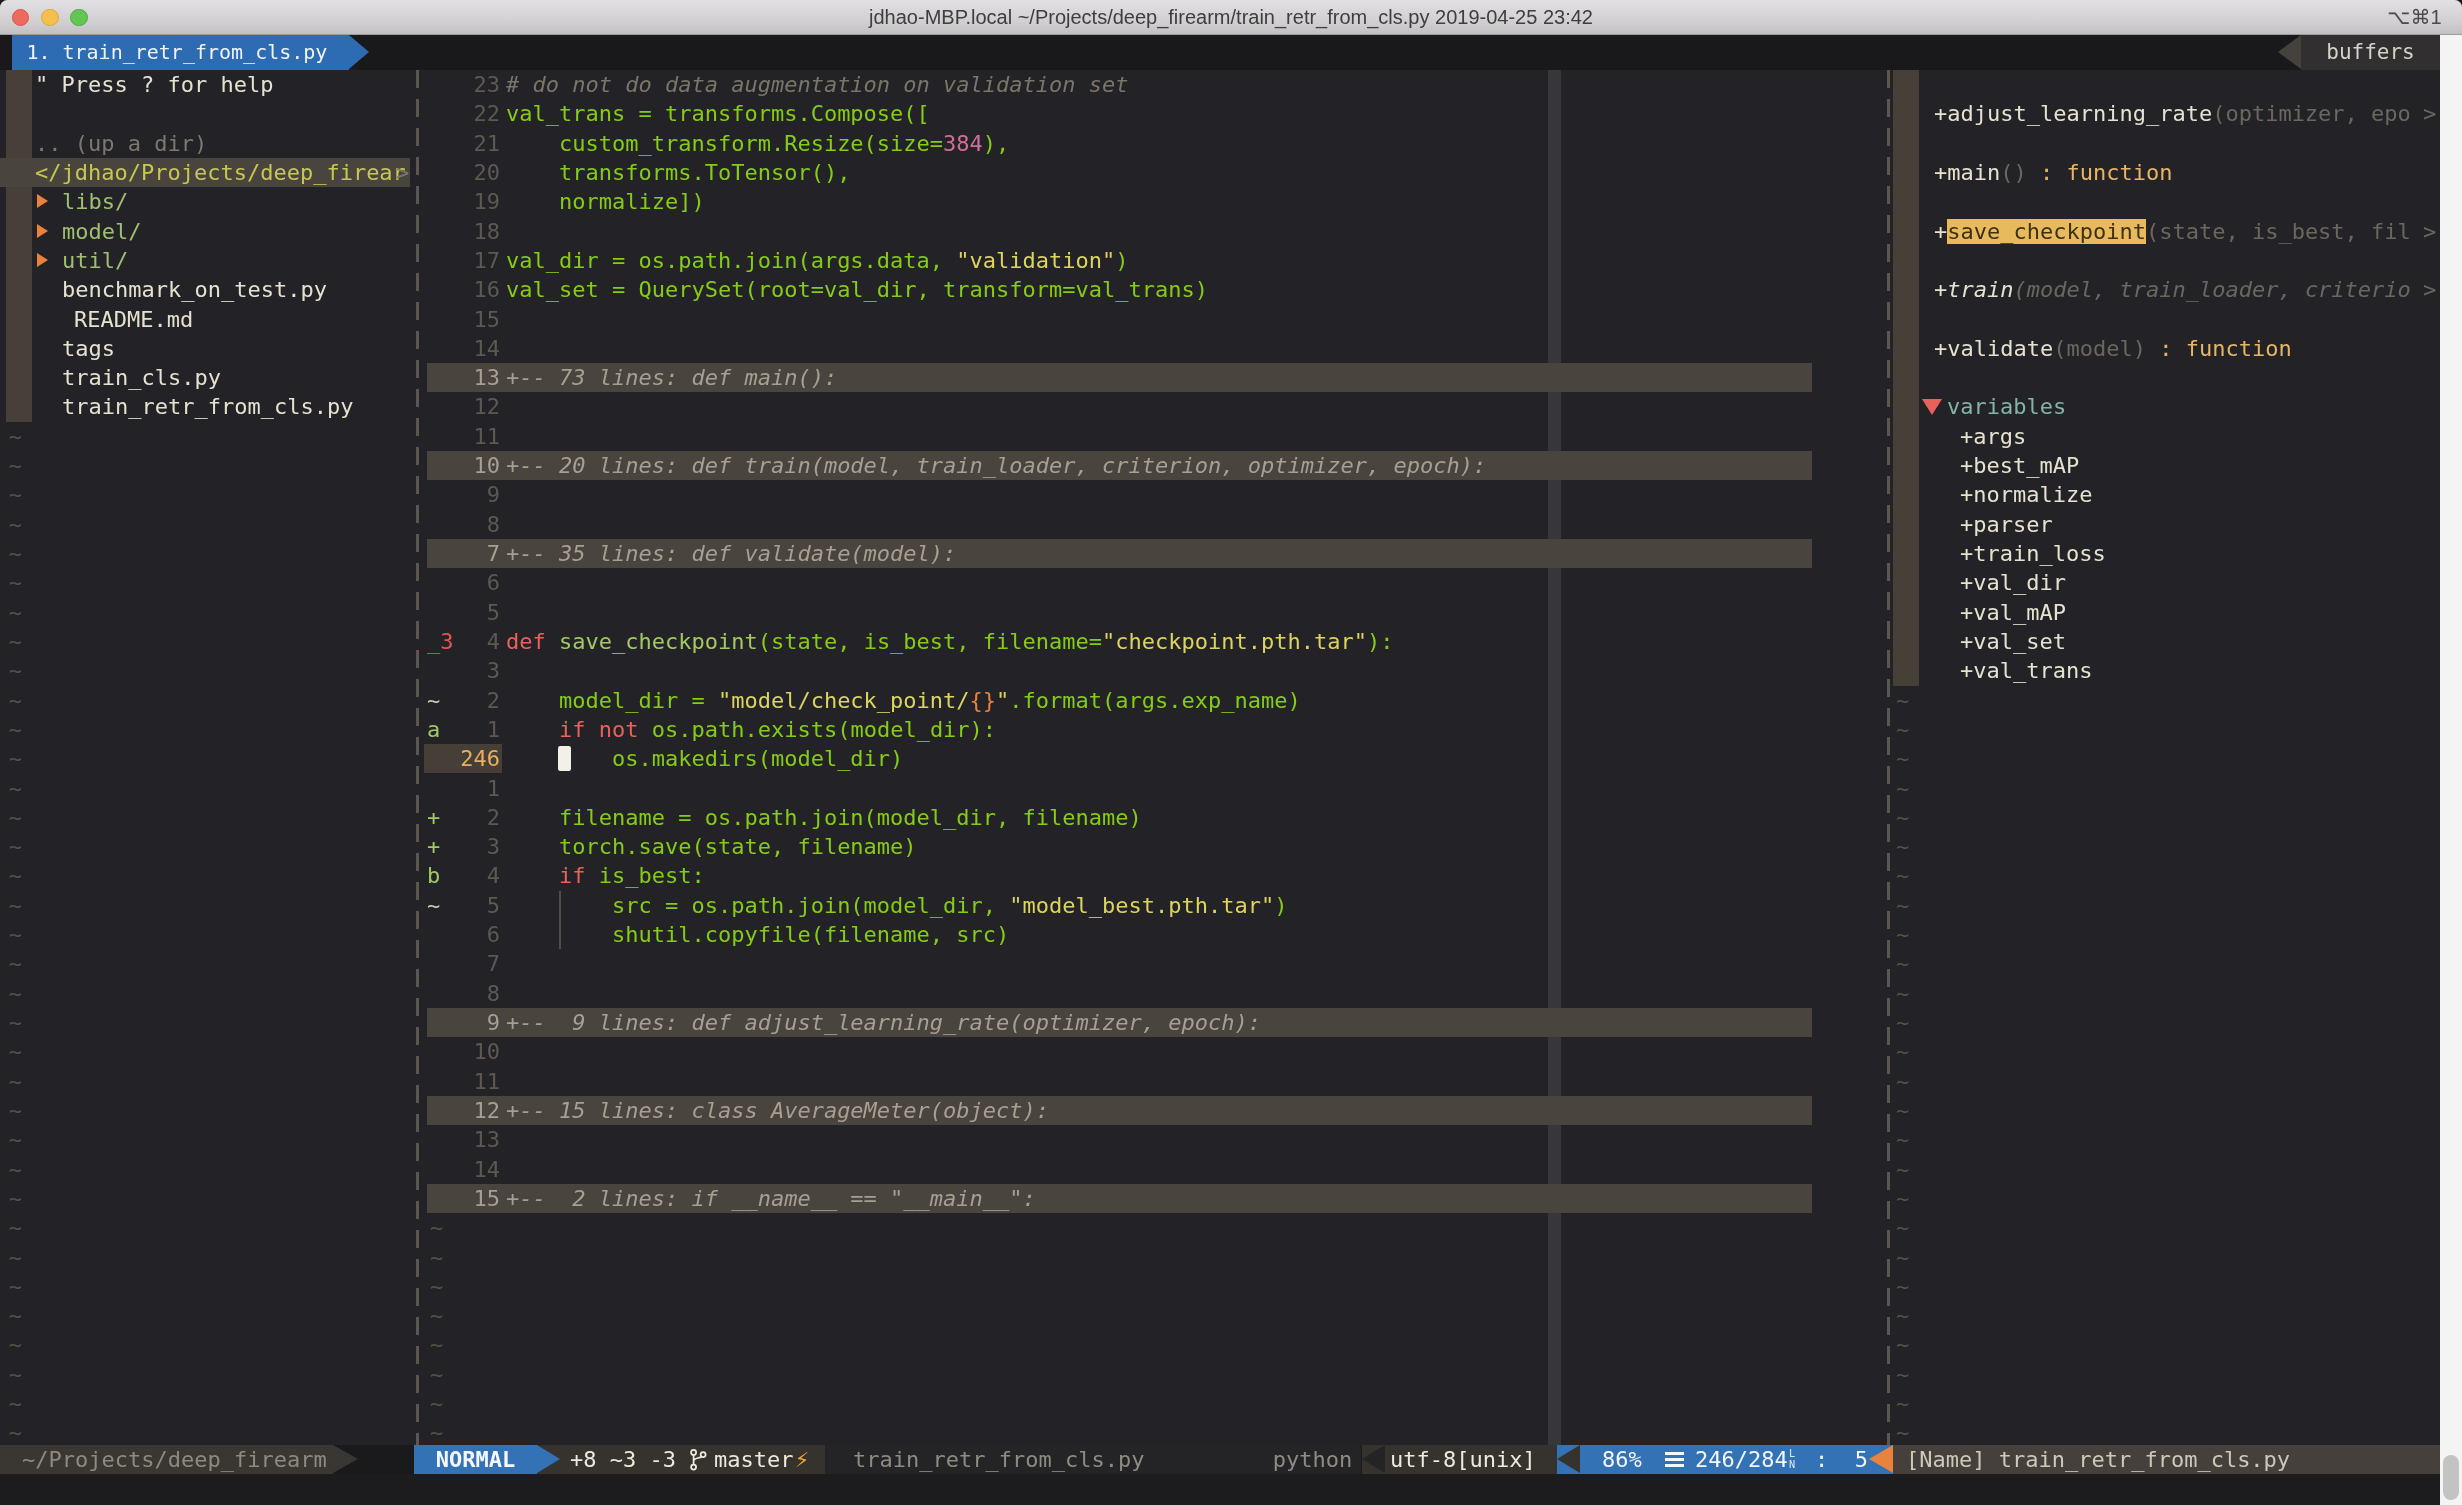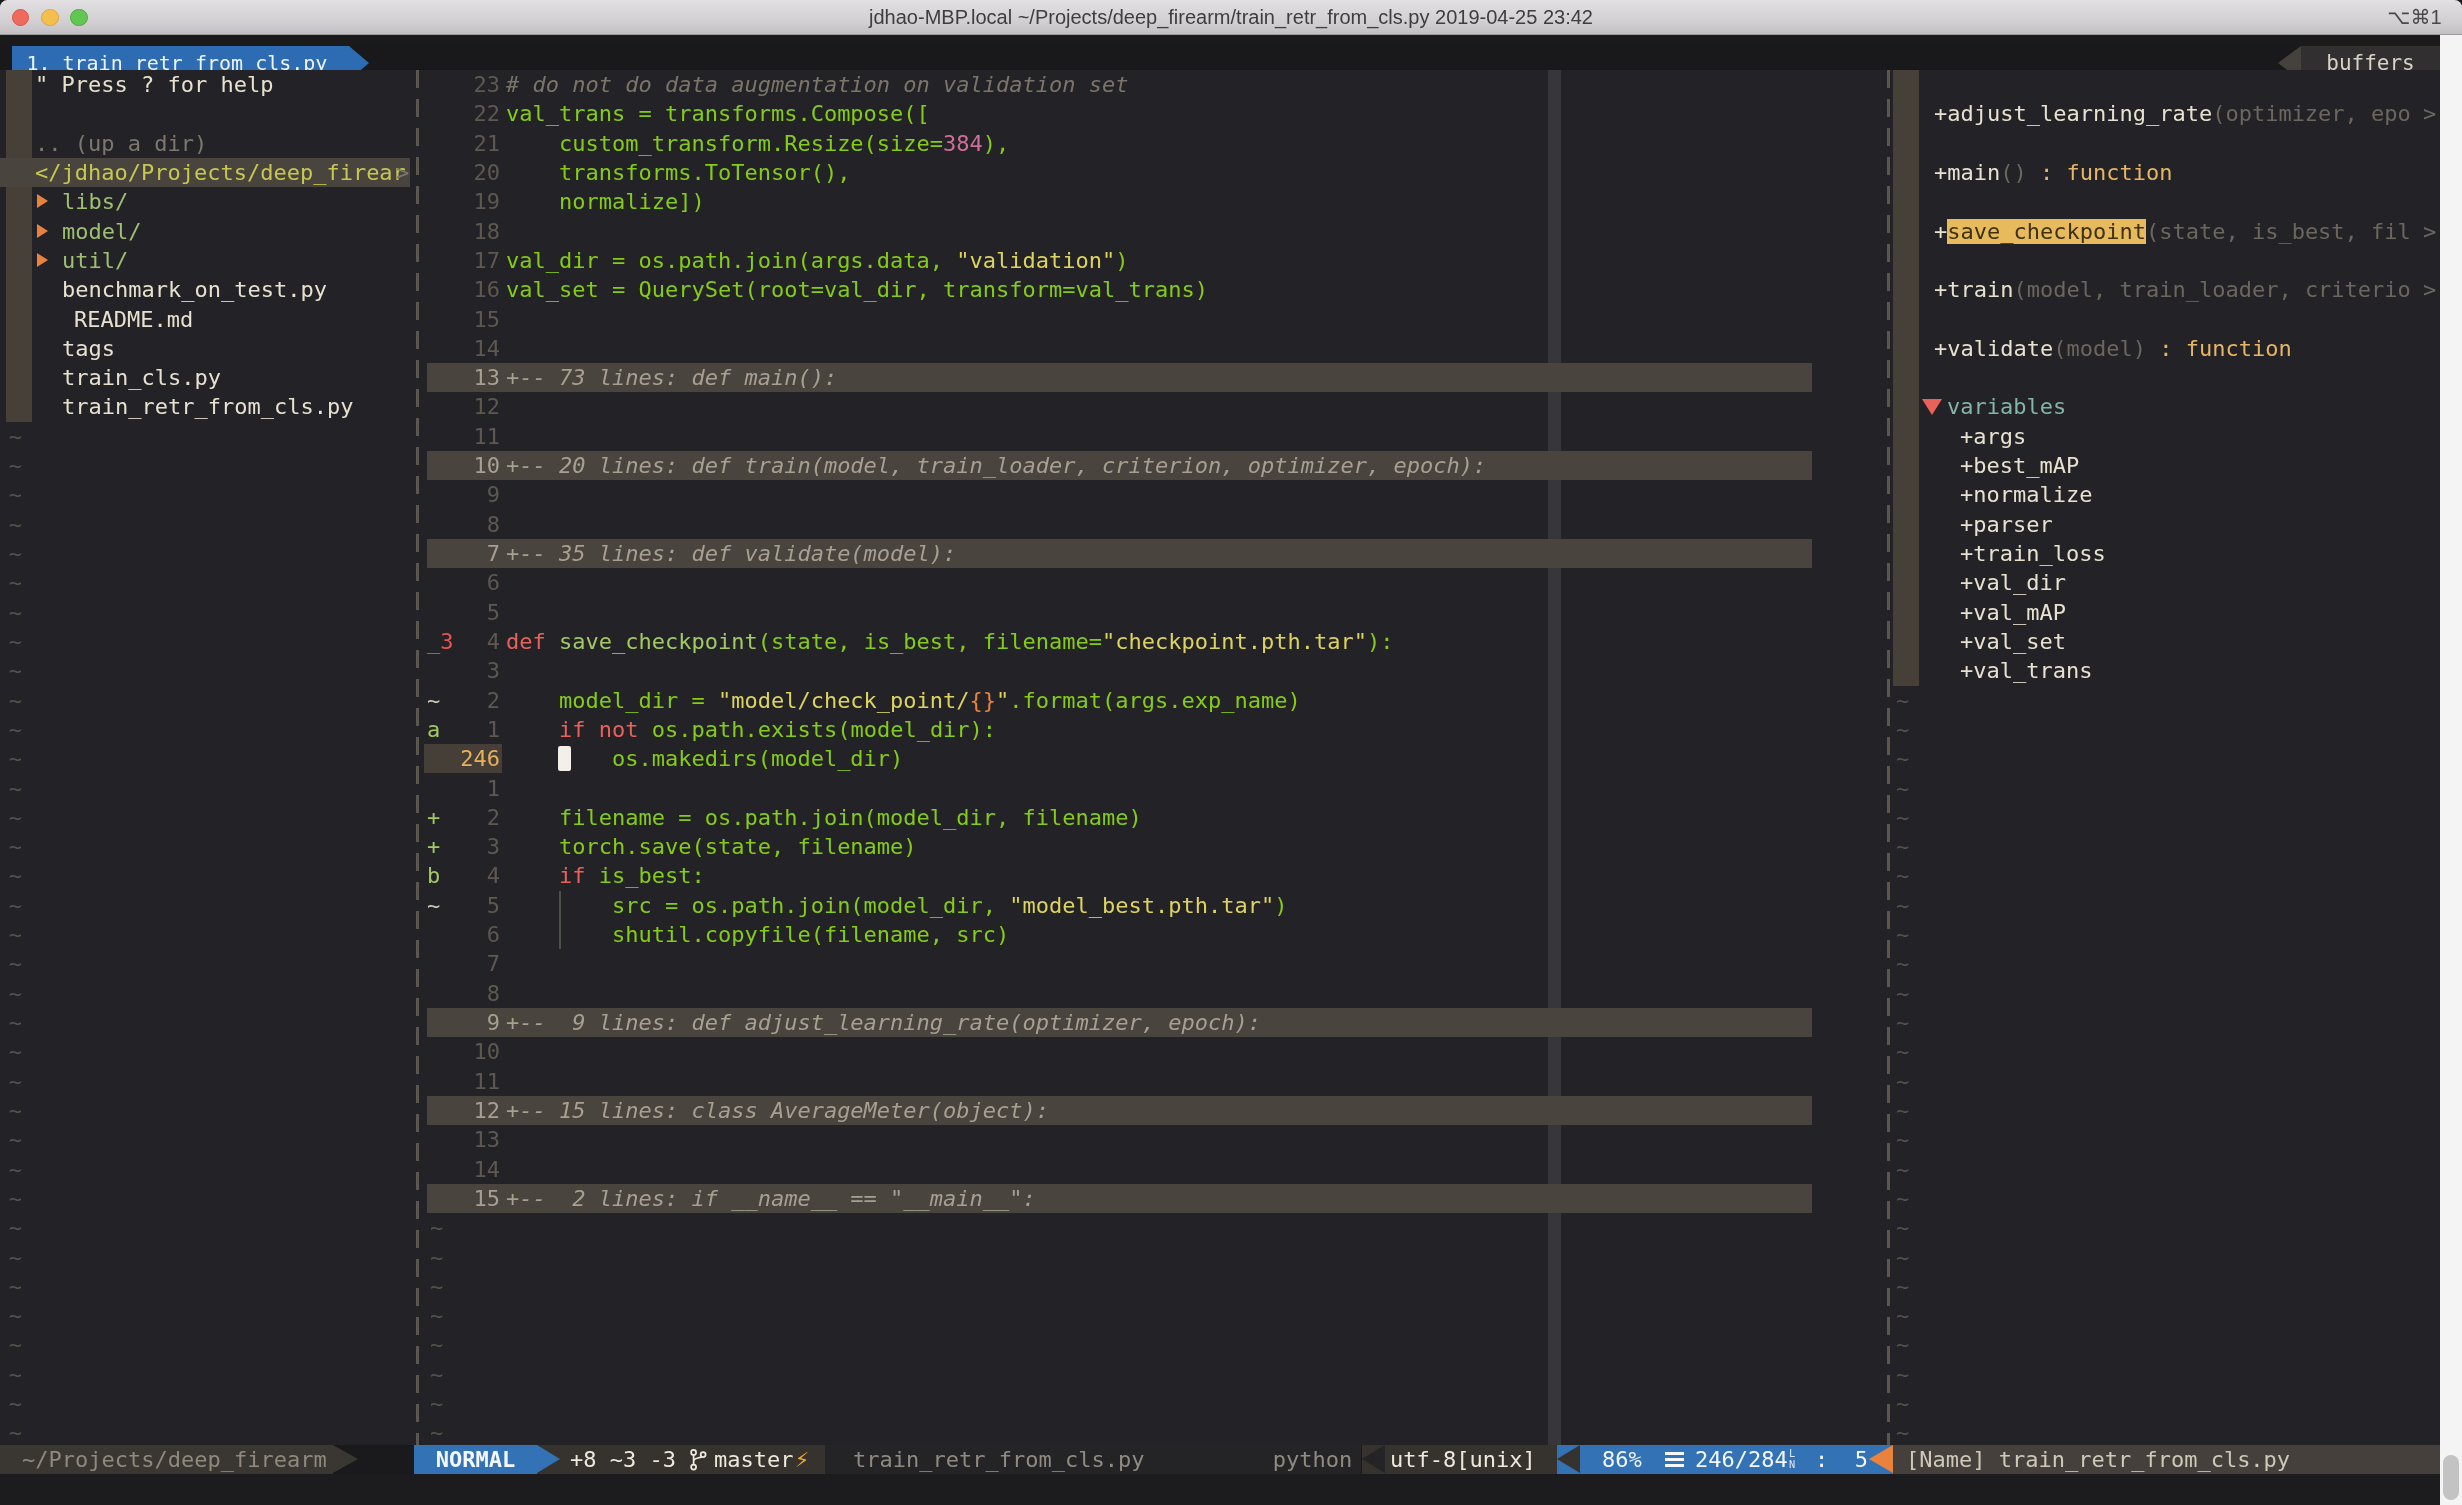--- a/index.html
+++ b/index.html
@@ -15,21 +15,21 @@
   #tl-close { left:11.7px;  background:#ee6a5f; border:0.7px solid #d5554b; }
   #tl-min   { left:41px;  background:#f5bf4f; border:0.7px solid #dda73b; }
   #tl-zoom  { left:70px;  background:#62c554; border:0.7px solid #4aad3e; }
   #win-title { position:absolute; left:0; right:0; top:0; height:35px; line-height:35px;
     text-align:center; font-family:"Liberation Sans", sans-serif; font-size:20px;
     color:#3e3e3e; font-weight:500; }
   #win-shortcut { position:absolute; right:20.5px; top:0; height:35px; line-height:35px;
     font-family:"Liberation Sans", sans-serif; font-size:20px; color:#4a4a4a; }
 
   
-  #tabline { position:absolute; left:0; top:46px; width:2462px; height:35px; background:#19191b; }
+  #tabline { position:absolute; left:0; top:35px; width:2462px; height:35px; background:#19191b; }
   #tab-active { position:absolute; left:11.7px; top:0; height:35px; width:337px;
     background:#2d6bb2; color:#f0f4f8; font-size:20px; line-height:35px; padding-left:14.7px; }
   #tab-arrow { position:absolute; left:349px; top:0; width:0; height:0;
     border-top:17.6px solid transparent; border-bottom:17.6px solid transparent;
     border-left:20.5px solid #2d6bb2; }
   #buffers-seg { position:absolute; left:2301px; top:0; width:139px; height:35px;
     background:#312f2f; color:#d8d2c6; font-size:21px; line-height:35px; text-align:center; }
   #buffers-tri { position:absolute; left:2278px; top:0; width:0; height:0;
     border-top:17.6px solid transparent; border-bottom:17.6px solid transparent;
     border-right:23.5px solid #45423e; }
@@ -489,21 +489,21 @@
         <div class="row" style="top: 59px;"></div>
         <div class="row" style="top: 88px;">
           <pre class="t " style="left: 1934px;"><span class="tg-name">+main</span><span class="tg-sig">()</span><span class="tg-kind"> : function</span></pre>
         </div>
         <div class="row" style="top: 117px;"></div>
         <div class="row" style="top: 147px;">
           <pre class="t " style="left: 1934px;"><span class="tg-name">+</span><span class="tg-hl">save_checkpoint</span><span class="tg-sig">(state, is_best, fil</span></pre>
           <pre class="t tg-sig tg-trunc" style="left: 2423px;">&gt;</pre>
         </div>
         <div class="row" style="top: 176px;"></div>
-        <div class="row" style="top: 205px;">
+        <div class="row" style="top: 205px; font-style: italic;">
           <pre class="t " style="left: 1934px;"><span class="tg-name">+train</span><span class="tg-sig">(model, train_loader, criterio</span></pre>
           <pre class="t tg-sig tg-trunc" style="left: 2423px;">&gt;</pre>
         </div>
         <div class="row" style="top: 235px;"></div>
         <div class="row" style="top: 264px;">
           <pre class="t " style="left: 1934px;"><span class="tg-name">+validate</span><span class="tg-sig">(model)</span><span class="tg-kind"> : function</span></pre>
         </div>
         <div class="row" style="top: 293px;"></div>
         <div class="row" style="top: 322px;">
           <div class="kind-arrow"></div>

